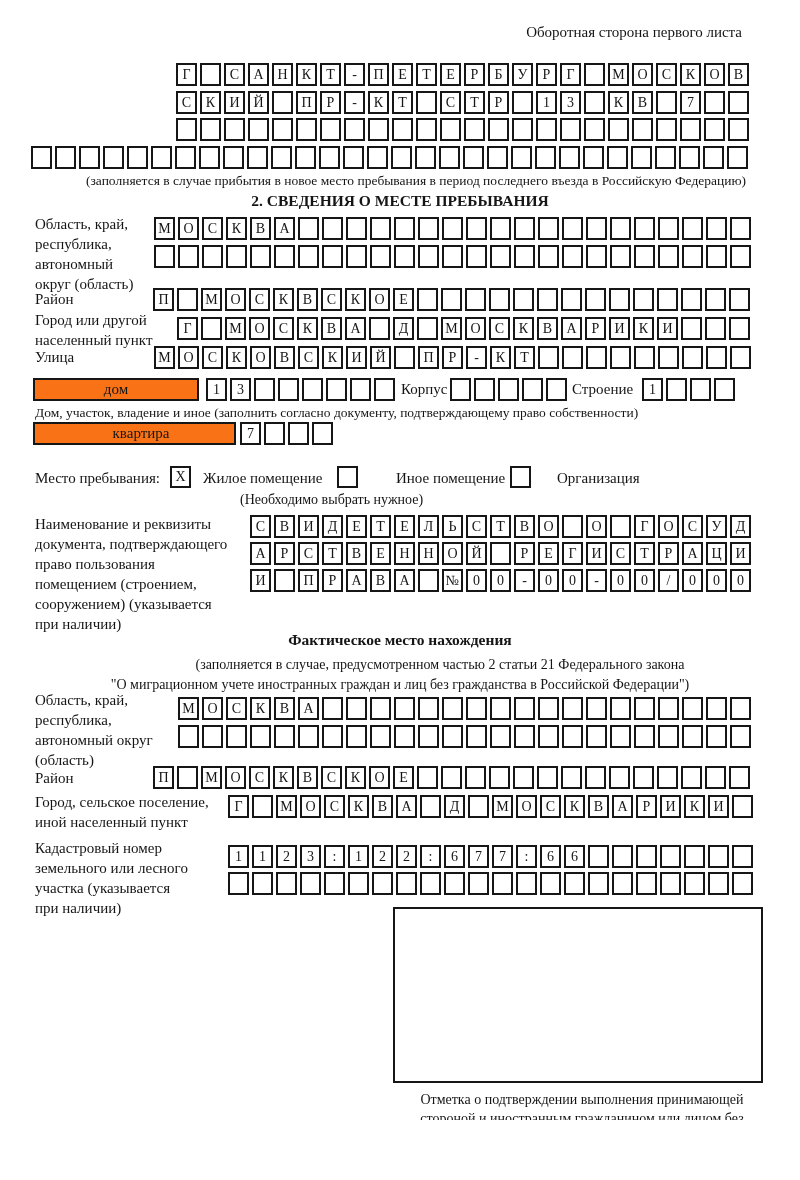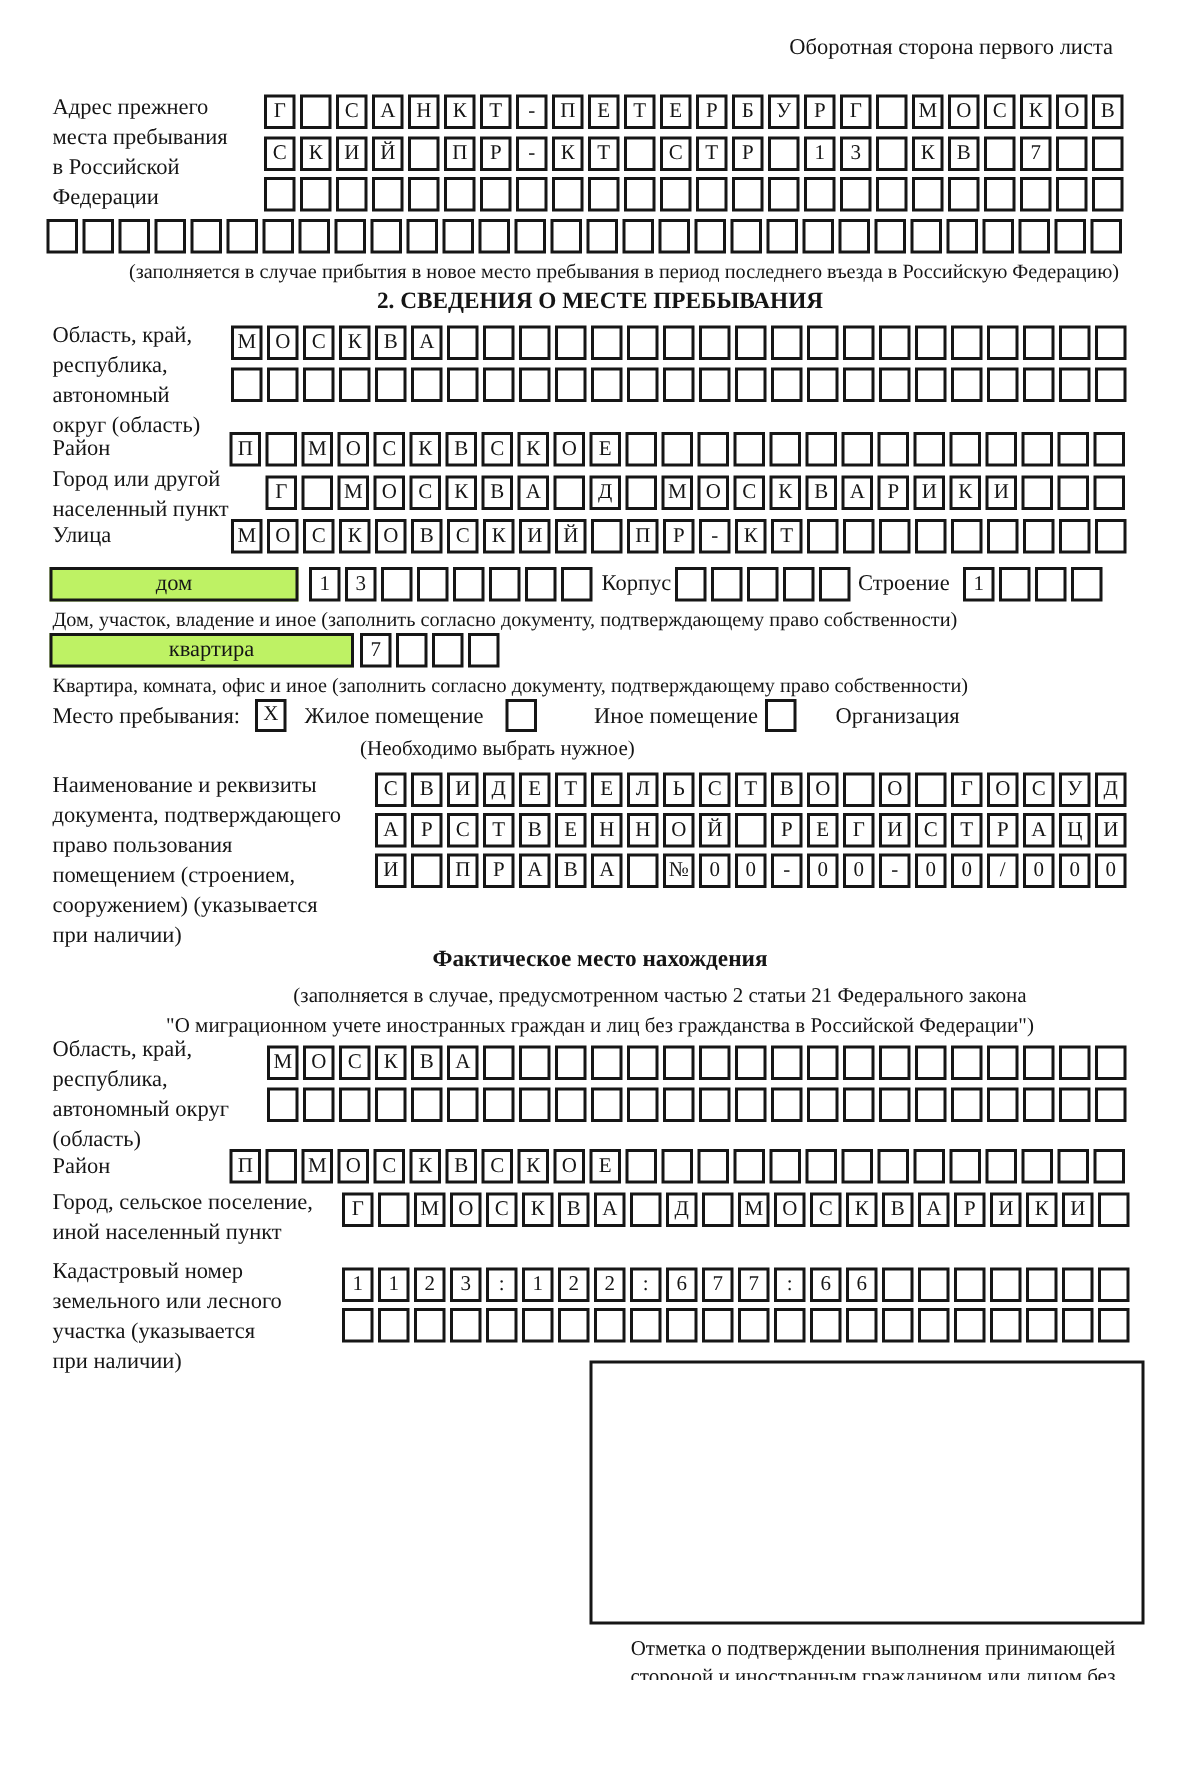--- a/index.html
+++ b/index.html
@@ -14,39 +14,35 @@
   .bold{font-weight:bold;}
   .center{left:0;width:800px;text-align:center;}
   .cellrow{position:absolute;display:flex;gap:3px;}
   .cell{
     width:21px;height:23px;box-sizing:border-box;border:2px solid #161616;
     display:flex;align-items:center;justify-content:center;
     font-size:14px;background:#fff;flex:none;
   }
   .bigbox{
     position:absolute;height:23px;box-sizing:border-box;border:2px solid #161616;
-    display:flex;align-items:center;justify-content:center;font-size:15px;background:#bef264;
+    display:flex;align-items:center;justify-content:center;font-size:15px;background:#f97316;
   }
   .checkbox{
     position:absolute;width:21px;height:22px;box-sizing:border-box;border:2px solid #161616;
     text-align:center;font-size:14px;line-height:18px;background:#fff;
   }
   .stampbox{position:absolute;box-sizing:border-box;border:2px solid #161616;background:#fff;}
 </style>
 </head>
 <body>
 
 <div id="page">
 
   <div class="t" style="top:22px;right:58px;">Оборотная сторона первого листа</div>
 
-  <div class="t" style="left:35px;top:62px;width:145px;">Адрес прежнего
-места пребывания
-в Российской
-Федерации</div>
   <div class="cellrow" style="left:176px;top:63px;">
       <span class="cell">Г</span>
       <span class="cell"></span>
       <span class="cell">С</span>
       <span class="cell">А</span>
       <span class="cell">Н</span>
       <span class="cell">К</span>
       <span class="cell">Т</span>
       <span class="cell">-</span>
       <span class="cell">П</span>
@@ -328,21 +324,20 @@
     </div>
   <div class="t small" style="left:35px;top:404px;">Дом, участок, владение и иное (заполнить согласно документу, подтверждающему право собственности)</div>
 
   <div class="bigbox" style="left:33px;top:422px;width:203px;padding-left:13px;">квартира</div>
   <div class="cellrow" style="left:240px;top:422px;">
       <span class="cell">7</span>
       <span class="cell"></span>
       <span class="cell"></span>
       <span class="cell"></span>
     </div>
-  <div class="t small" style="left:35px;top:448px;">Квартира, комната, офис и иное (заполнить согласно документу, подтверждающему право собственности)</div>
 
   <div class="t" style="left:35px;top:468px;">Место пребывания:</div>
   <div class="checkbox" style="left:170px;top:466px;">X</div>
   <div class="t" style="left:203px;top:468px;">Жилое помещение</div>
   <div class="checkbox" style="left:337px;top:466px;"></div>
   <div class="t" style="left:371px;top:468px;margin-left:25px;">Иное помещение</div>
   <div class="checkbox" style="left:510px;top:466px;"></div>
   <div class="t" style="left:557px;top:468px;">Организация</div>
   <div class="t note14" style="left:240px;top:490px;">(Необходимо выбрать нужное)</div>
 

